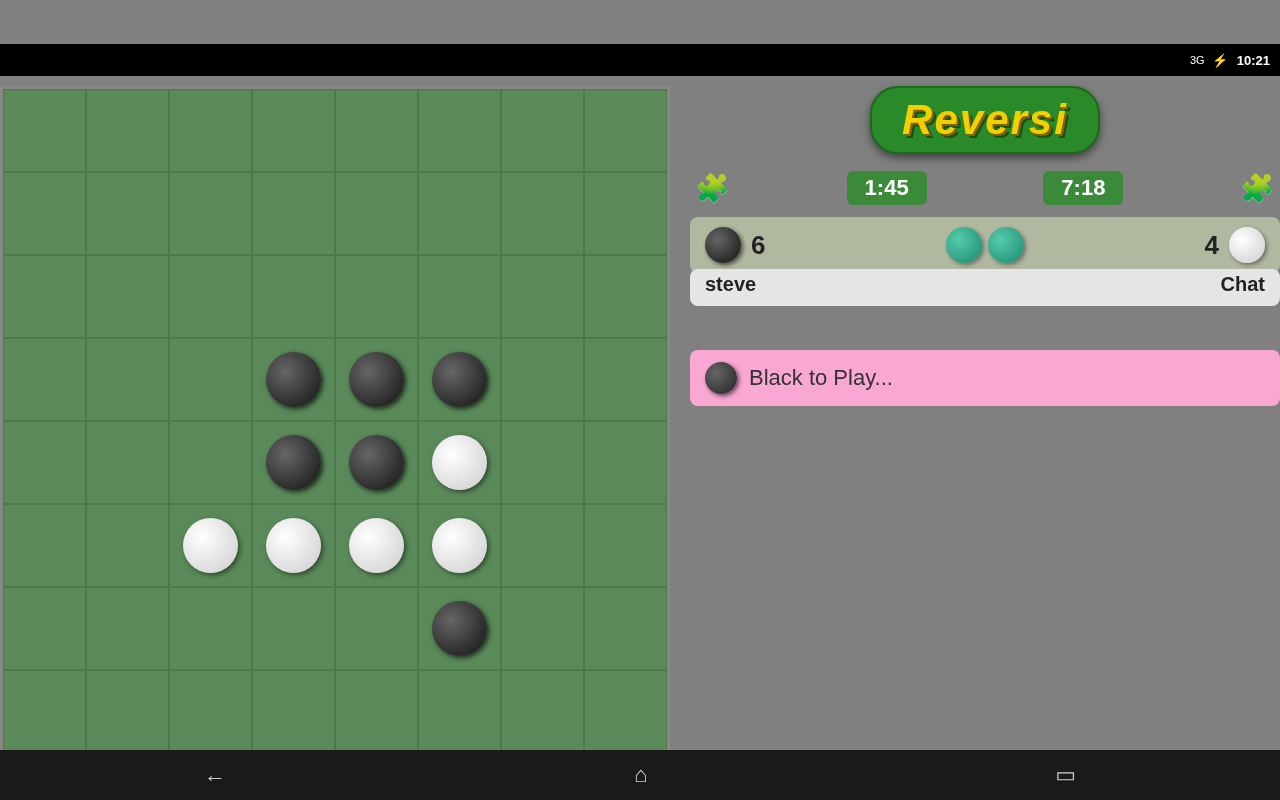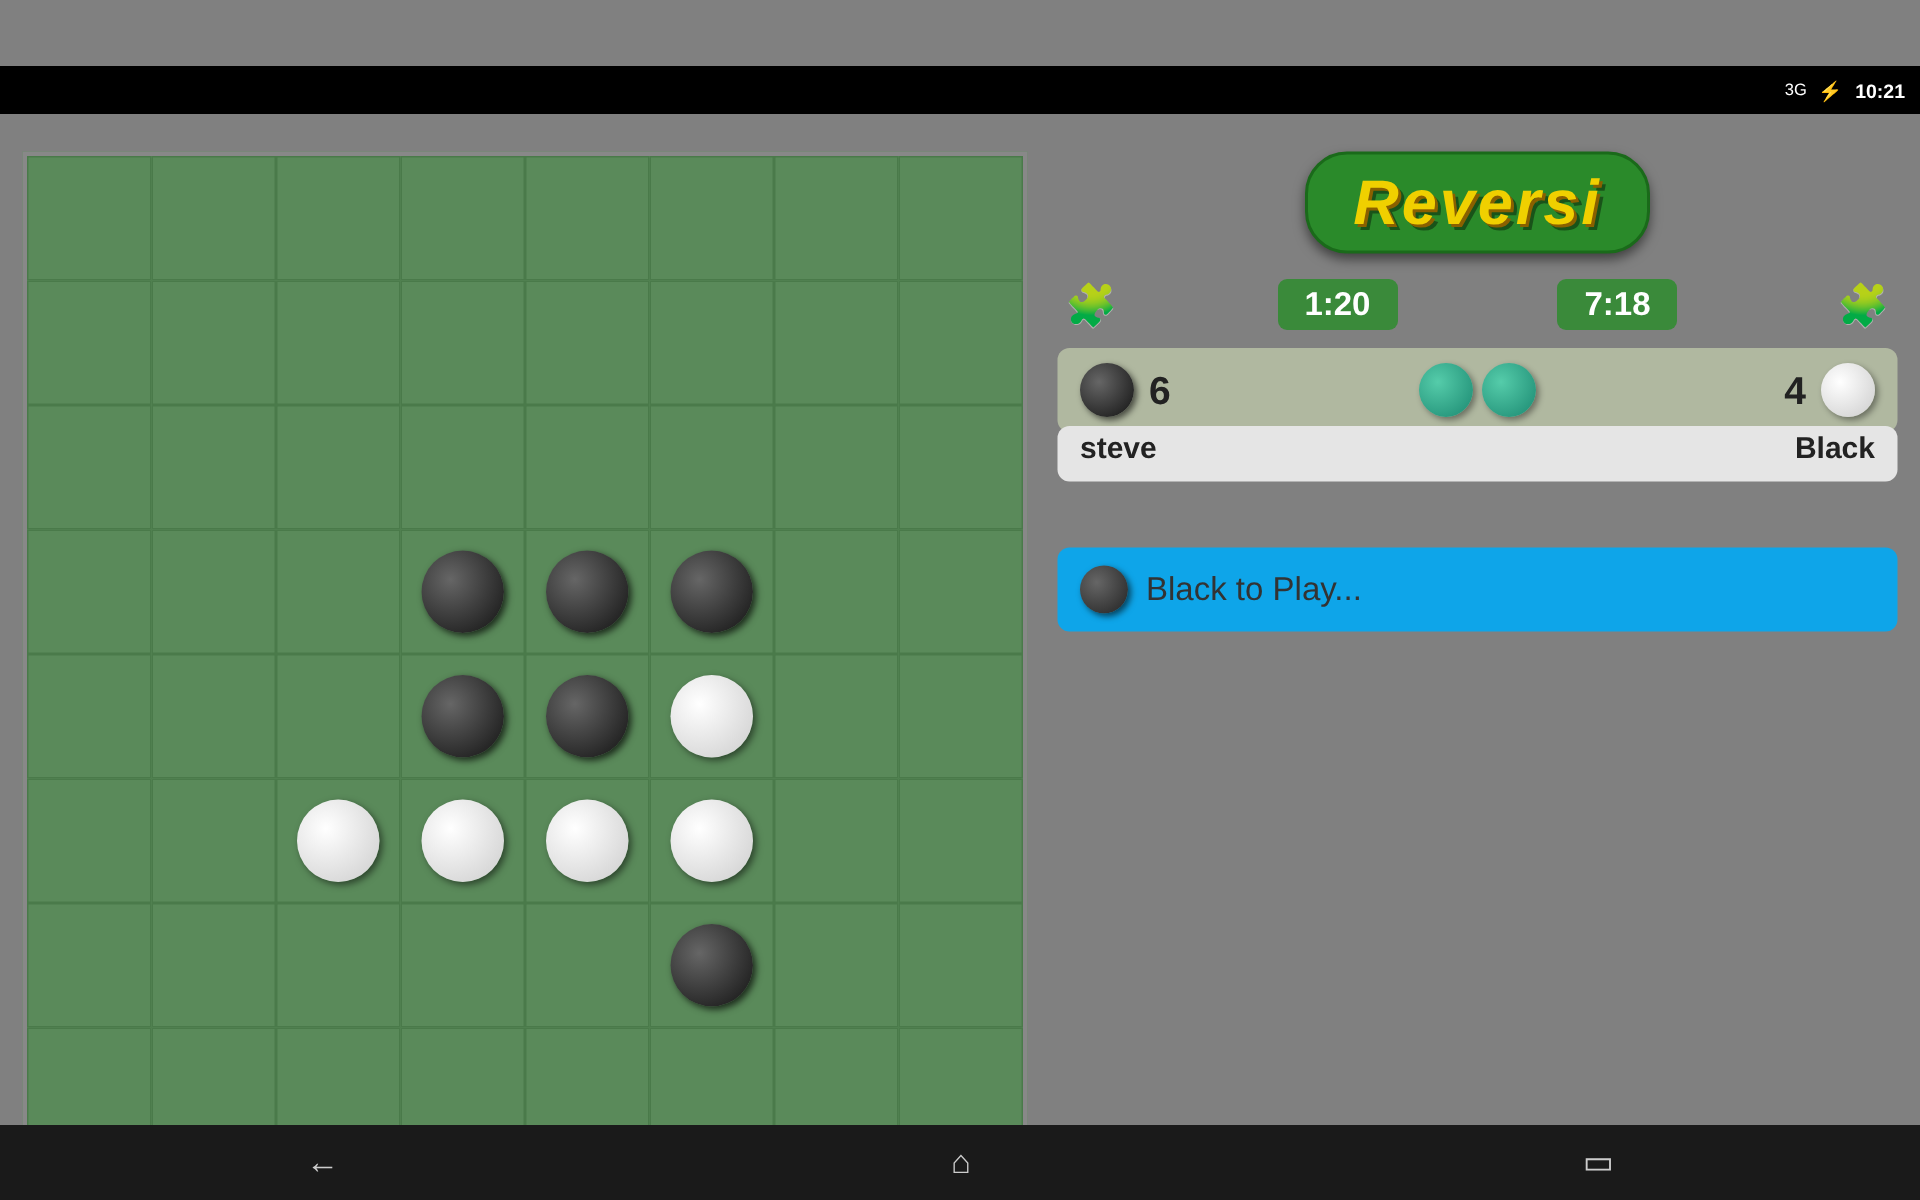--- a/index.html
+++ b/index.html
@@ -37,21 +37,20 @@
       color: #00aaff;
       font-size: 13px;
     }
 
     
     #main-content {
       display: flex;
       width: 100%;
       height: 718px; 
       background: #808080;
-      padding: 15px;
       gap: 20px;
     }
 
     
     #board-container {
       width: 670px;
       height: 670px;
       background: #5a8a5a;
       border: 3px solid #888;
       display: grid;
@@ -222,21 +221,21 @@
       padding: 12px 15px;
       font-size: 18px;
       color: #222;
       border-radius: 0 8px 8px 0;
       display: flex;
       align-items: center;
     }
 
     
     #status-message {
-      background: #0ea5e9;
+      background: #f9a8d4;
       border-radius: 8px;
       padding: 12px 15px;
       display: flex;
       align-items: center;
       gap: 12px;
       margin-top: 10px;
     }
     .status-disc-black {
       width: 32px;
       height: 32px;
@@ -375,42 +374,42 @@
     </div>
 
   <div id="right-panel">
 
     <div id="logo-container">
       <div id="logo">Reversi</div>
     </div>
 
     <div id="timer-row">
       <span class="player-icon player-icon-left">🧩</span>
-      <div class="timer-box">1:20</div>
+      <div class="timer-box">1:45</div>
       <div class="timer-box">7:18</div>
       <span class="player-icon player-icon-right">🧩</span>
     </div>
 
     <div id="score-row">
       <div class="score-left">
         <div class="score-disc-black"></div>
         <span class="score-number">6</span>
       </div>
       <div class="score-center">
         <div class="score-disc-teal"></div>
         <div class="score-disc-teal"></div>
       </div>
       <div class="score-right">
         <span class="score-number">4</span>
         <div class="score-disc-white"></div>
       </div>
     </div>
     <div id="player-names-row">
       <span class="player-name">steve</span>
-      <span class="player-name">Black</span>
+      <span class="player-name">Chat</span>
     </div>
 
     <div id="chat-area">
     </div>
 
     <div id="status-message">
       <div class="status-disc-black"></div>
       <span class="status-text-main">Black to Play...</span>
     </div>
 

